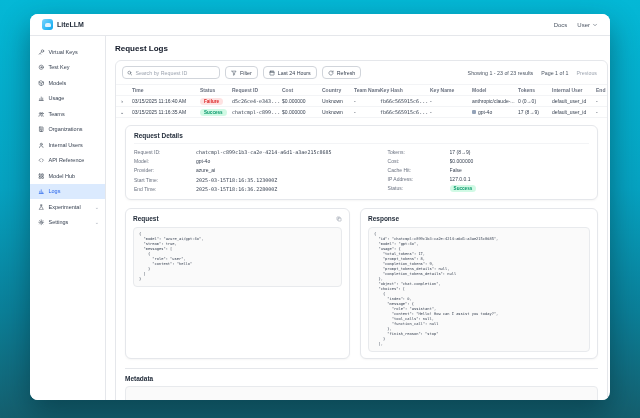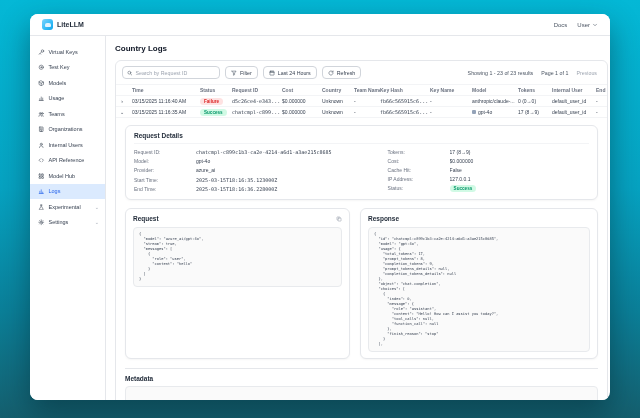--- a/index.html
+++ b/index.html
@@ -212,21 +212,21 @@
           <svg viewBox="0 0 16 16">
               <circle cx="8" cy="8" r="2.3"></circle>
               <path d="M8 2v2M8 12v2M2 8h2M12 8h2M3.9 3.9l1.4 1.4M10.7 10.7l1.4 1.4M12.1 3.9l-1.4 1.4M5.3 10.7l-1.4 1.4"></path>
             </svg>
           <span class="lbl">Settings</span>
           <span class="side-chev">⌄</span>
         </div>
       </div>
 
       <div class="main">
-        <div class="page-title">Country Logs</div>
+        <div class="page-title">Request Logs</div>
 
         <div class="card">
 
           <div class="toolbar">
             <div class="search">
               <svg class="tb-ic" viewBox="0 0 16 16">
                   <circle cx="7" cy="7" r="4.3"></circle>
                   <path d="M10.3 10.3L14 14"></path>
                 </svg>
               <input type="text" placeholder="Search by Request ID" style="">

